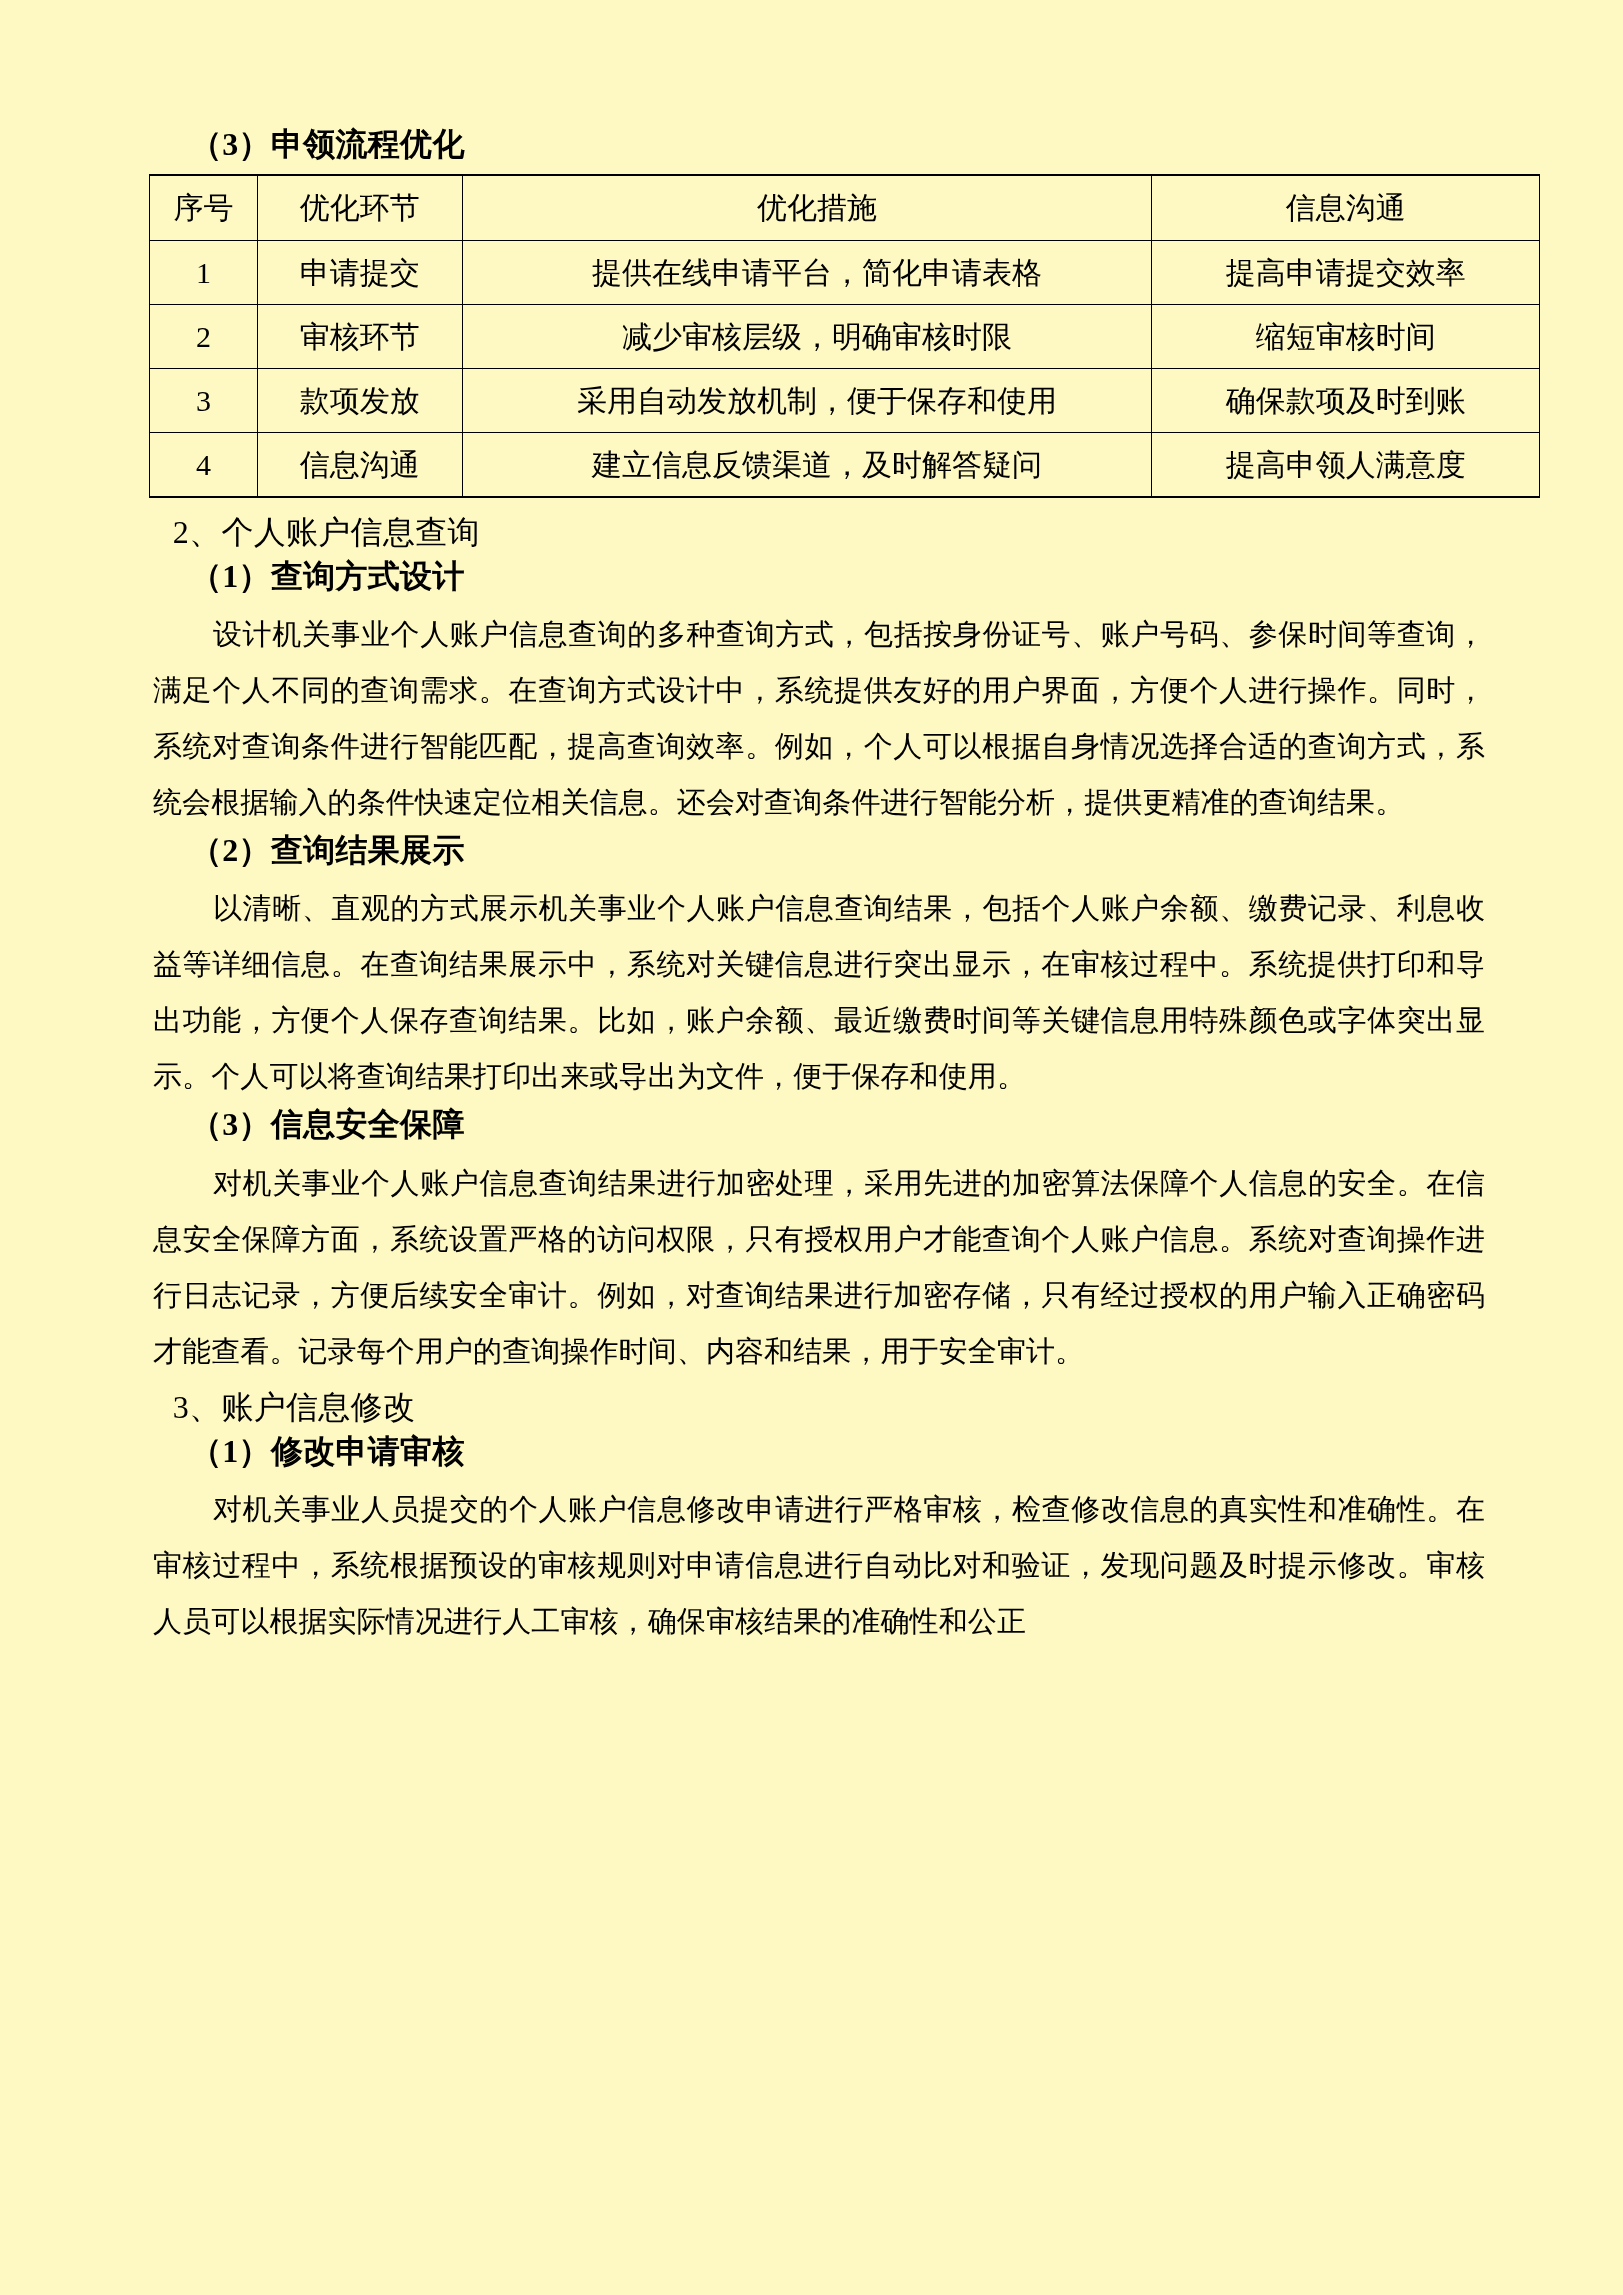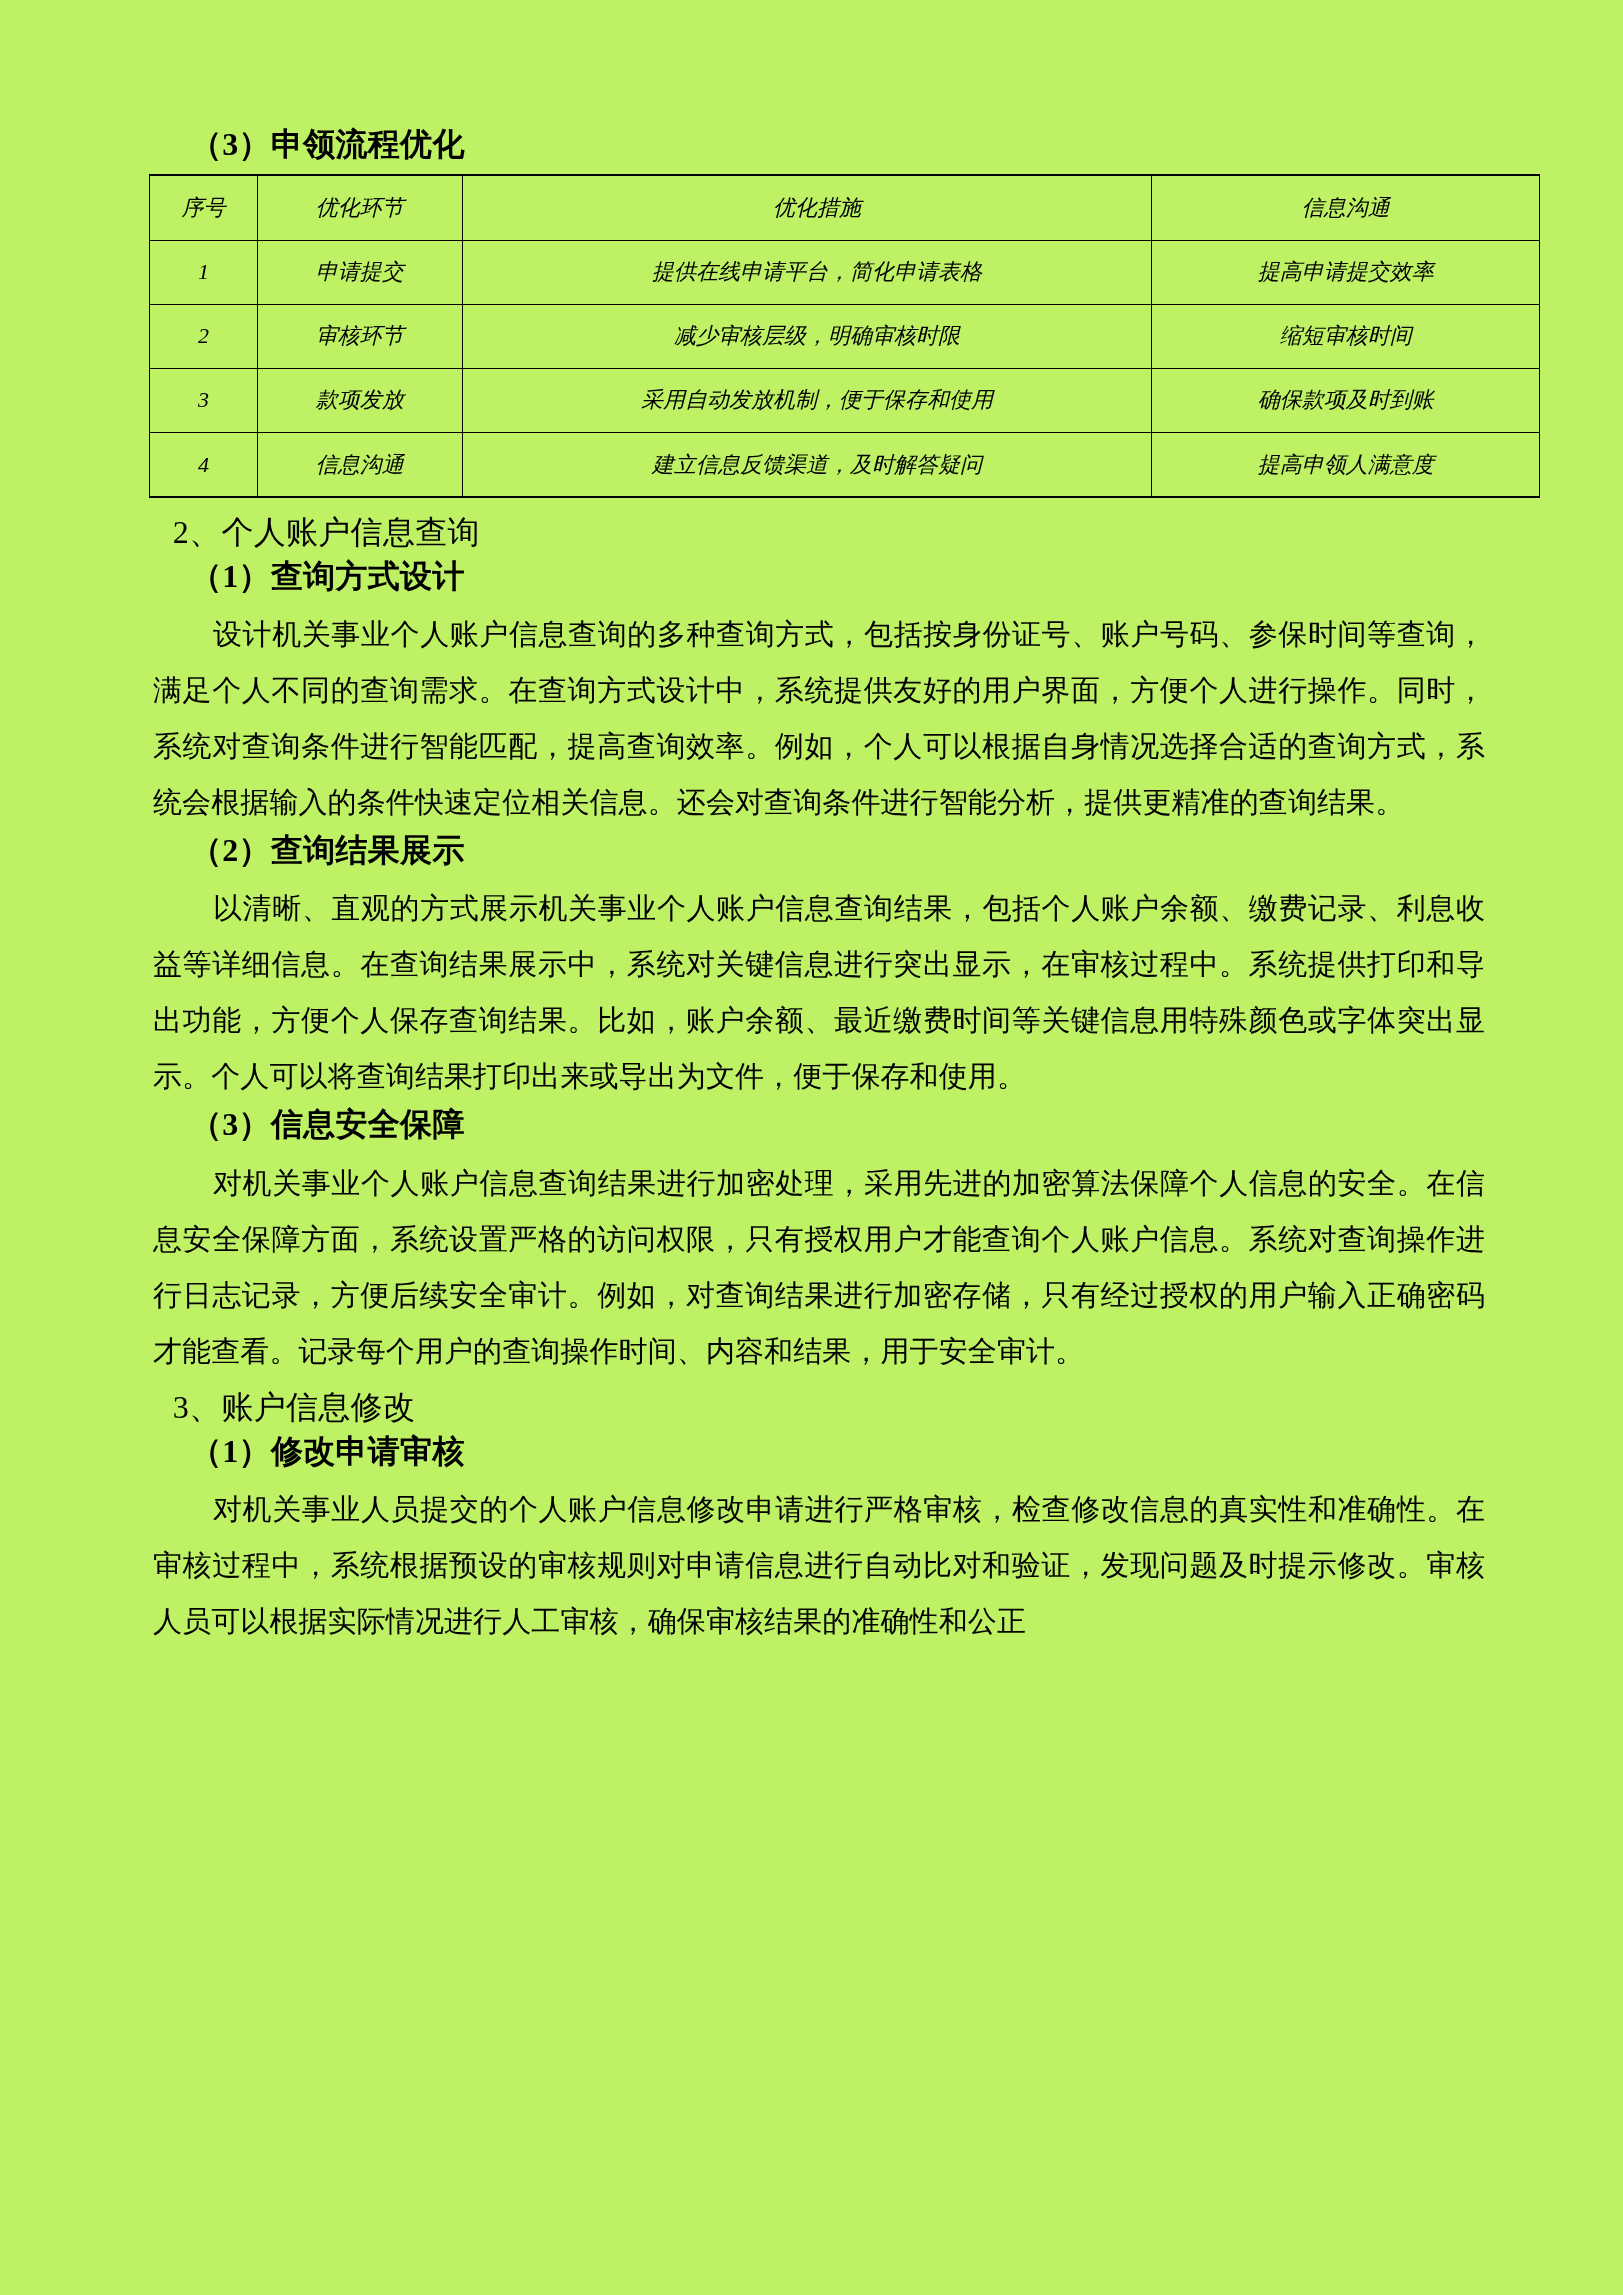--- a/index.html
+++ b/index.html
@@ -8,21 +8,21 @@
     background: #ffffff;
   }
   body {
     font-family: "Liberation Serif", "DejaVu Serif", serif;
     color: #000000;
   }
   .page {
     position: relative;
     width: 1623px;
     height: 2295px;
-    background: #bef264;
+    background: #fef9c3;
     box-sizing: border-box;
     padding: 128px 134px 0 149px;
     overflow: hidden;
   }
 
   
   .h-sub {
     font-size: 32px;
     font-weight: bold;
     line-height: 1.0;
@@ -42,29 +42,28 @@
   
   table.opt-table {
     border-collapse: collapse;
     width: 1336px;
     margin: 2.6px 0 0 0;
     table-layout: fixed;
   }
   table.opt-table td,
   table.opt-table th {
     border: 1.3px solid #000000;
-    font-size: 22px;
+    font-size: 30px;
     font-weight: normal;
     text-align: center;
     vertical-align: middle;
     height: 58px;
     padding: 2.6px 3.9px;
     line-height: 1.1;
     font-family: "Liberation Serif", "DejaVu Serif", serif;
-    font-style: italic;
   }
   table.opt-table .c0 { width: 99px; }
   table.opt-table .c1 { width: 196px; }
   table.opt-table .c2 { width: 661px; padding-left: 24px; }
   table.opt-table .c3 { width: 379px; }
   table.opt-table tr.head td { border-top-width: 2.6px; }
   table.opt-table tr.last td { border-bottom-width: 2px; }
 
   
   p.body {

